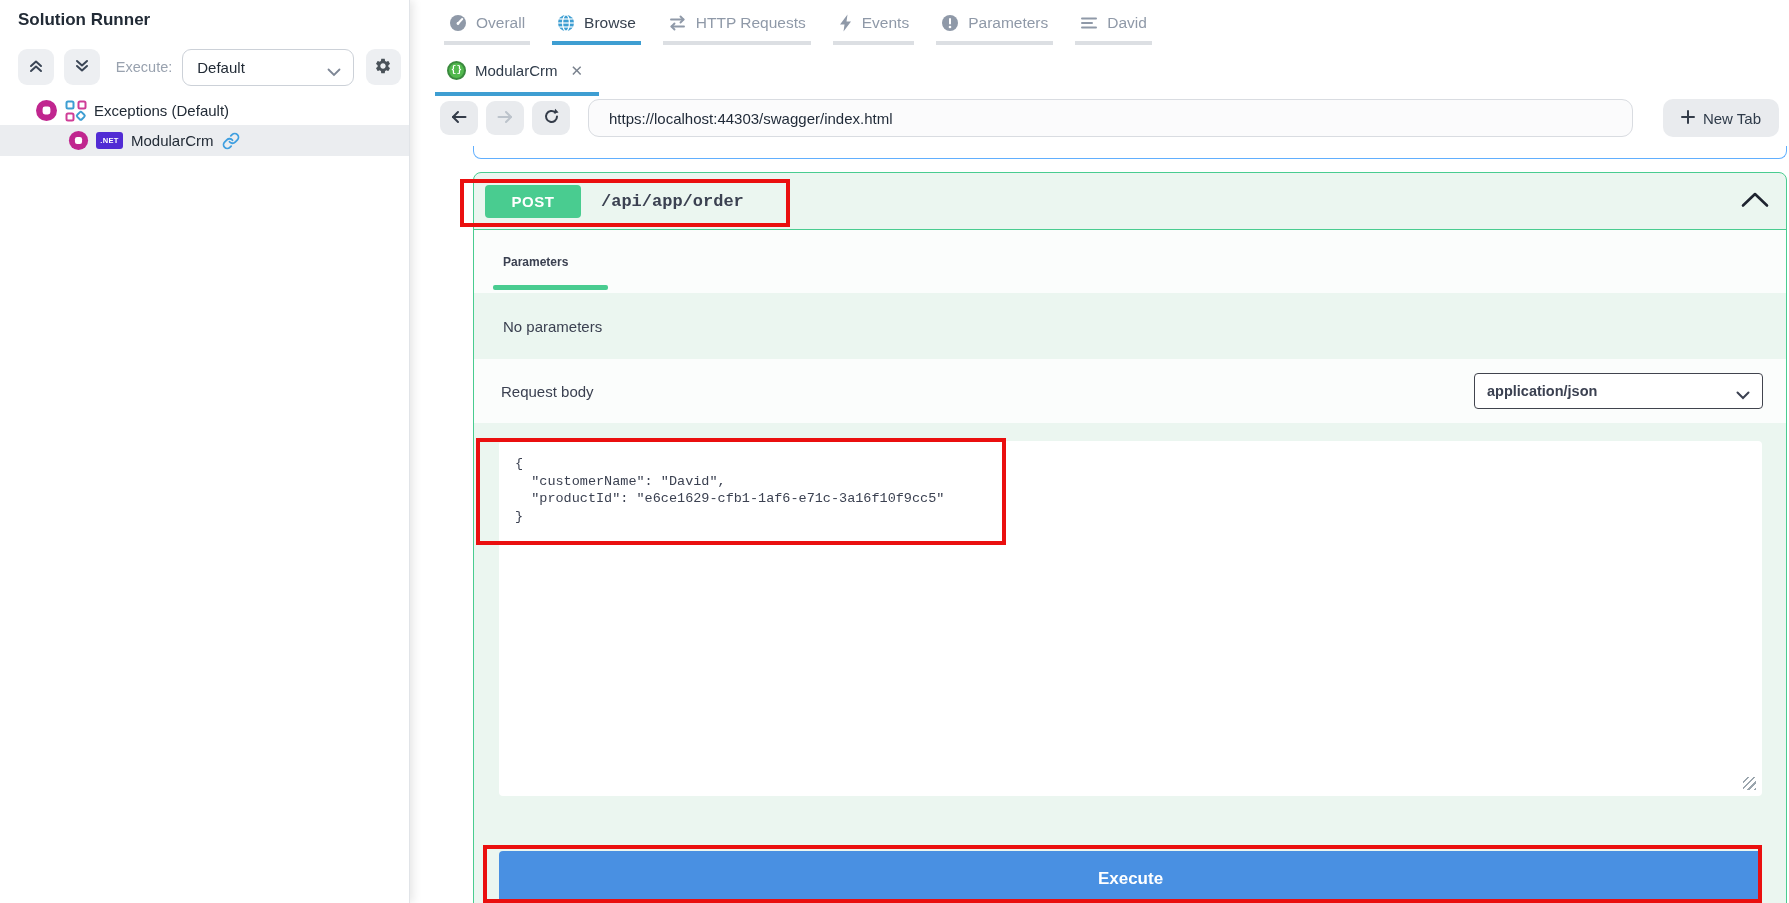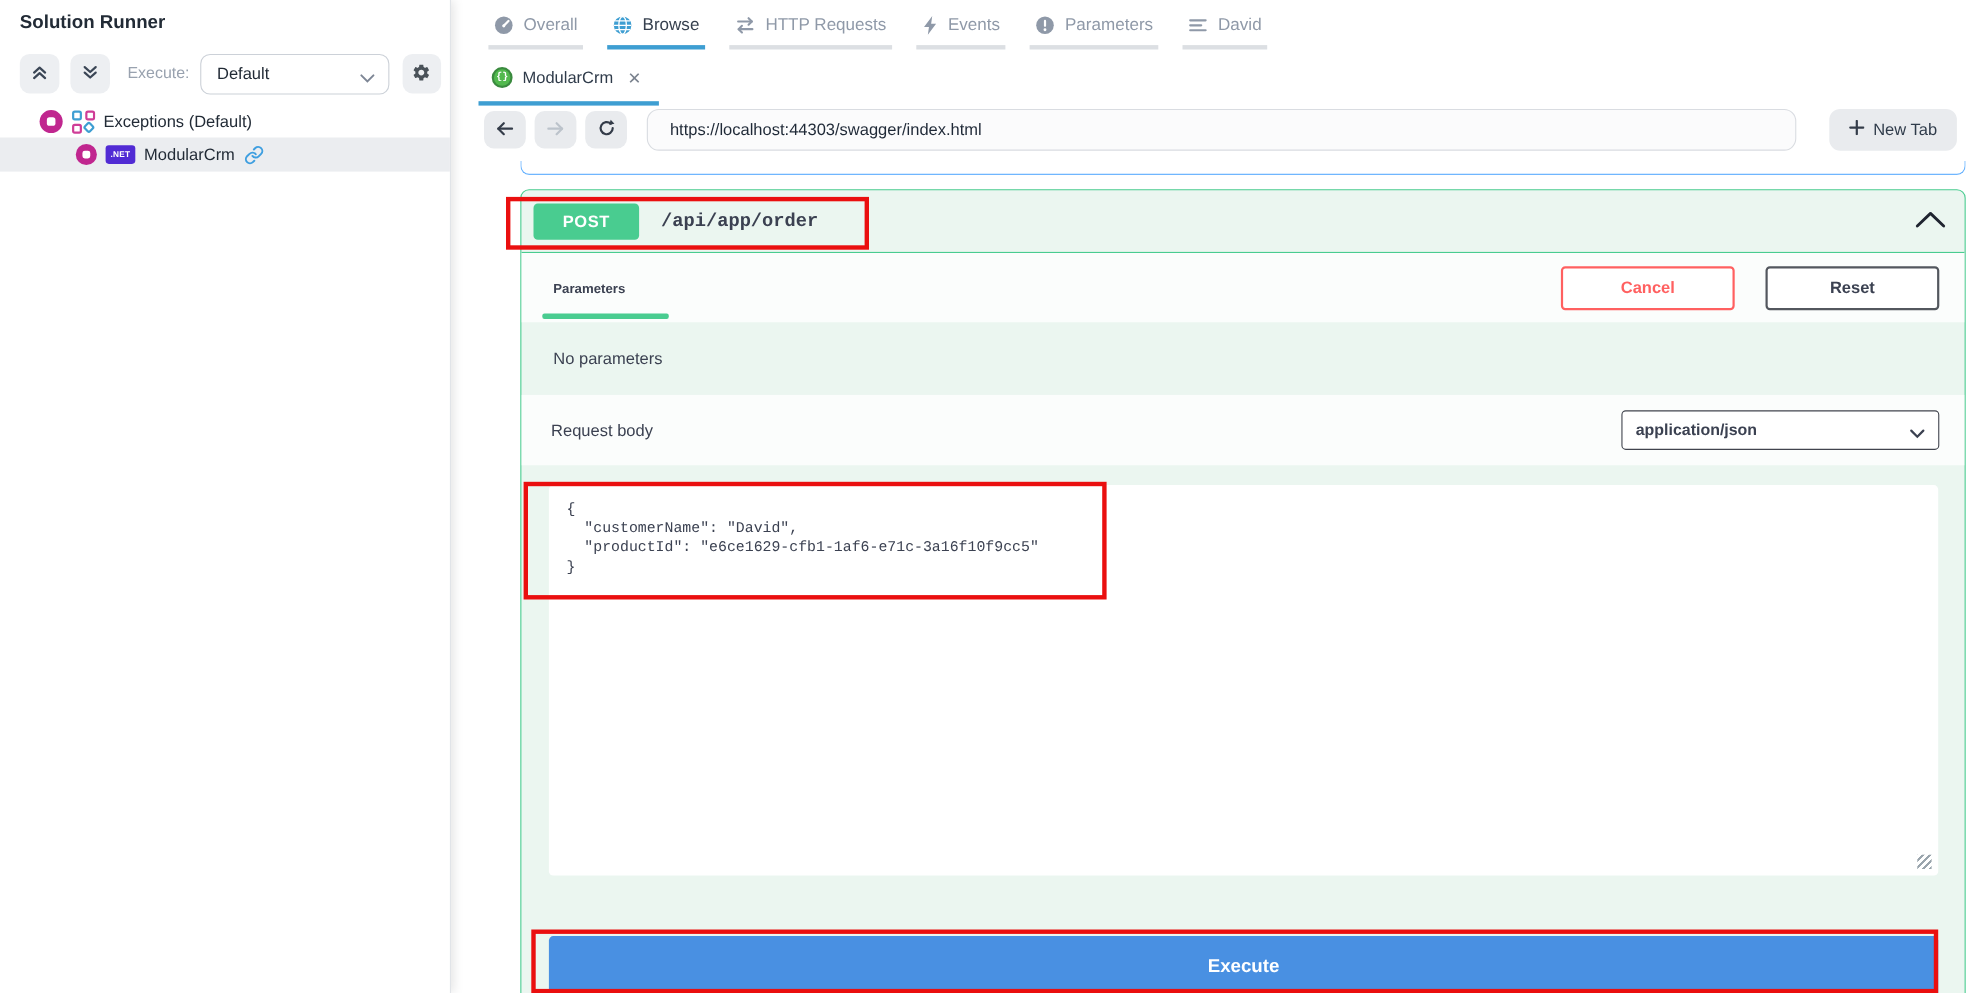--- a/index.html
+++ b/index.html
@@ -317,24 +317,20 @@
           <span class="op-chevron">
             <svg width="30" height="17" viewBox="0 0 30 17" fill="none" stroke="#1f2430" stroke-width="2.6" stroke-linecap="round" stroke-linejoin="round">
                 <polyline points="3,14.5 15,3 27,14.5"></polyline>
               </svg>
           </span>
         </header>
 
         <div class="sec-header">
           <span class="params-title">Parameters</span>
           <span class="params-underline"></span>
-          <div class="sec-btns">
-            <button class="btn btn-cancel">Cancel</button>
-            <button class="btn btn-reset">Reset</button>
-          </div>
         </div>
 
         <div class="no-params">No parameters</div>
 
         <div class="reqbody-row">
           <span class="reqbody-label">Request body</span>
           <div class="ct-select">
             <span>application/json</span>
             <span class="chev">
               <svg width="14" height="9" viewBox="0 0 14 9" fill="none" stroke="#3b4151" stroke-width="2" stroke-linecap="round">

